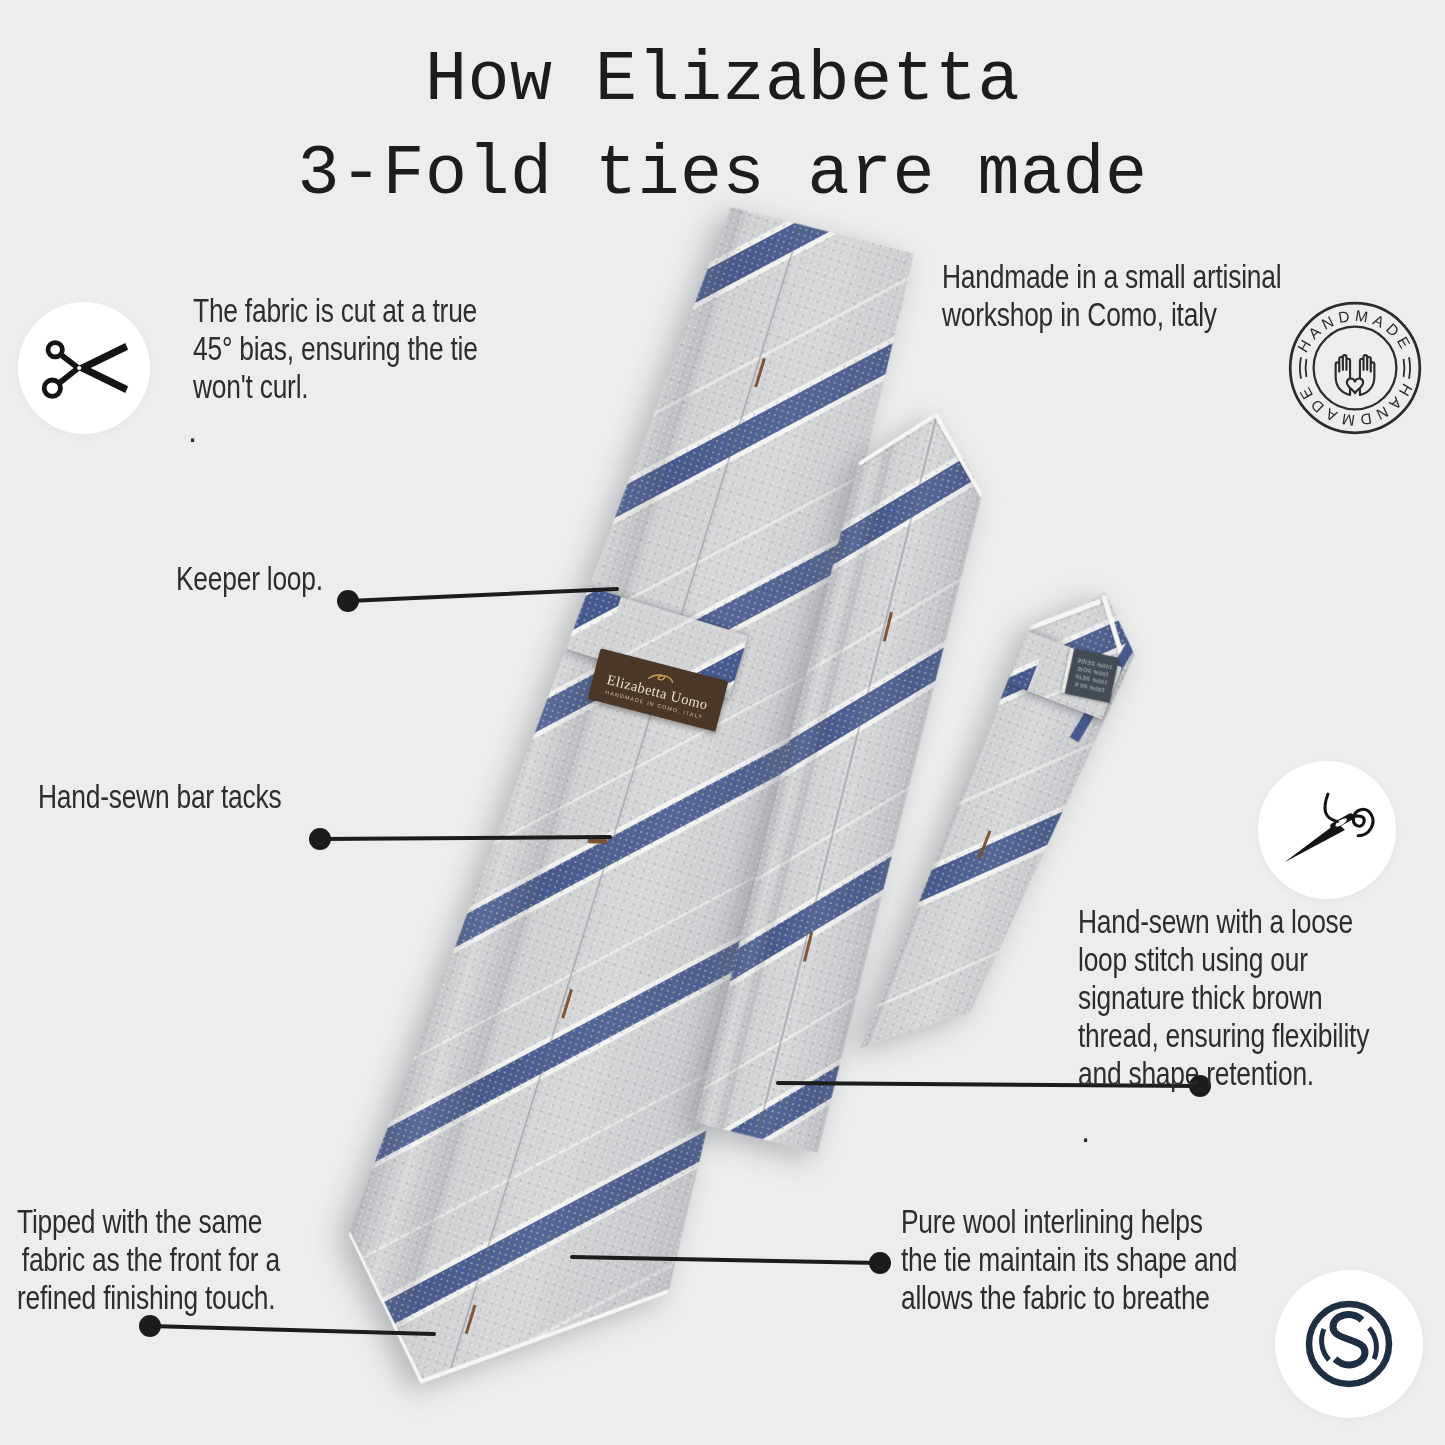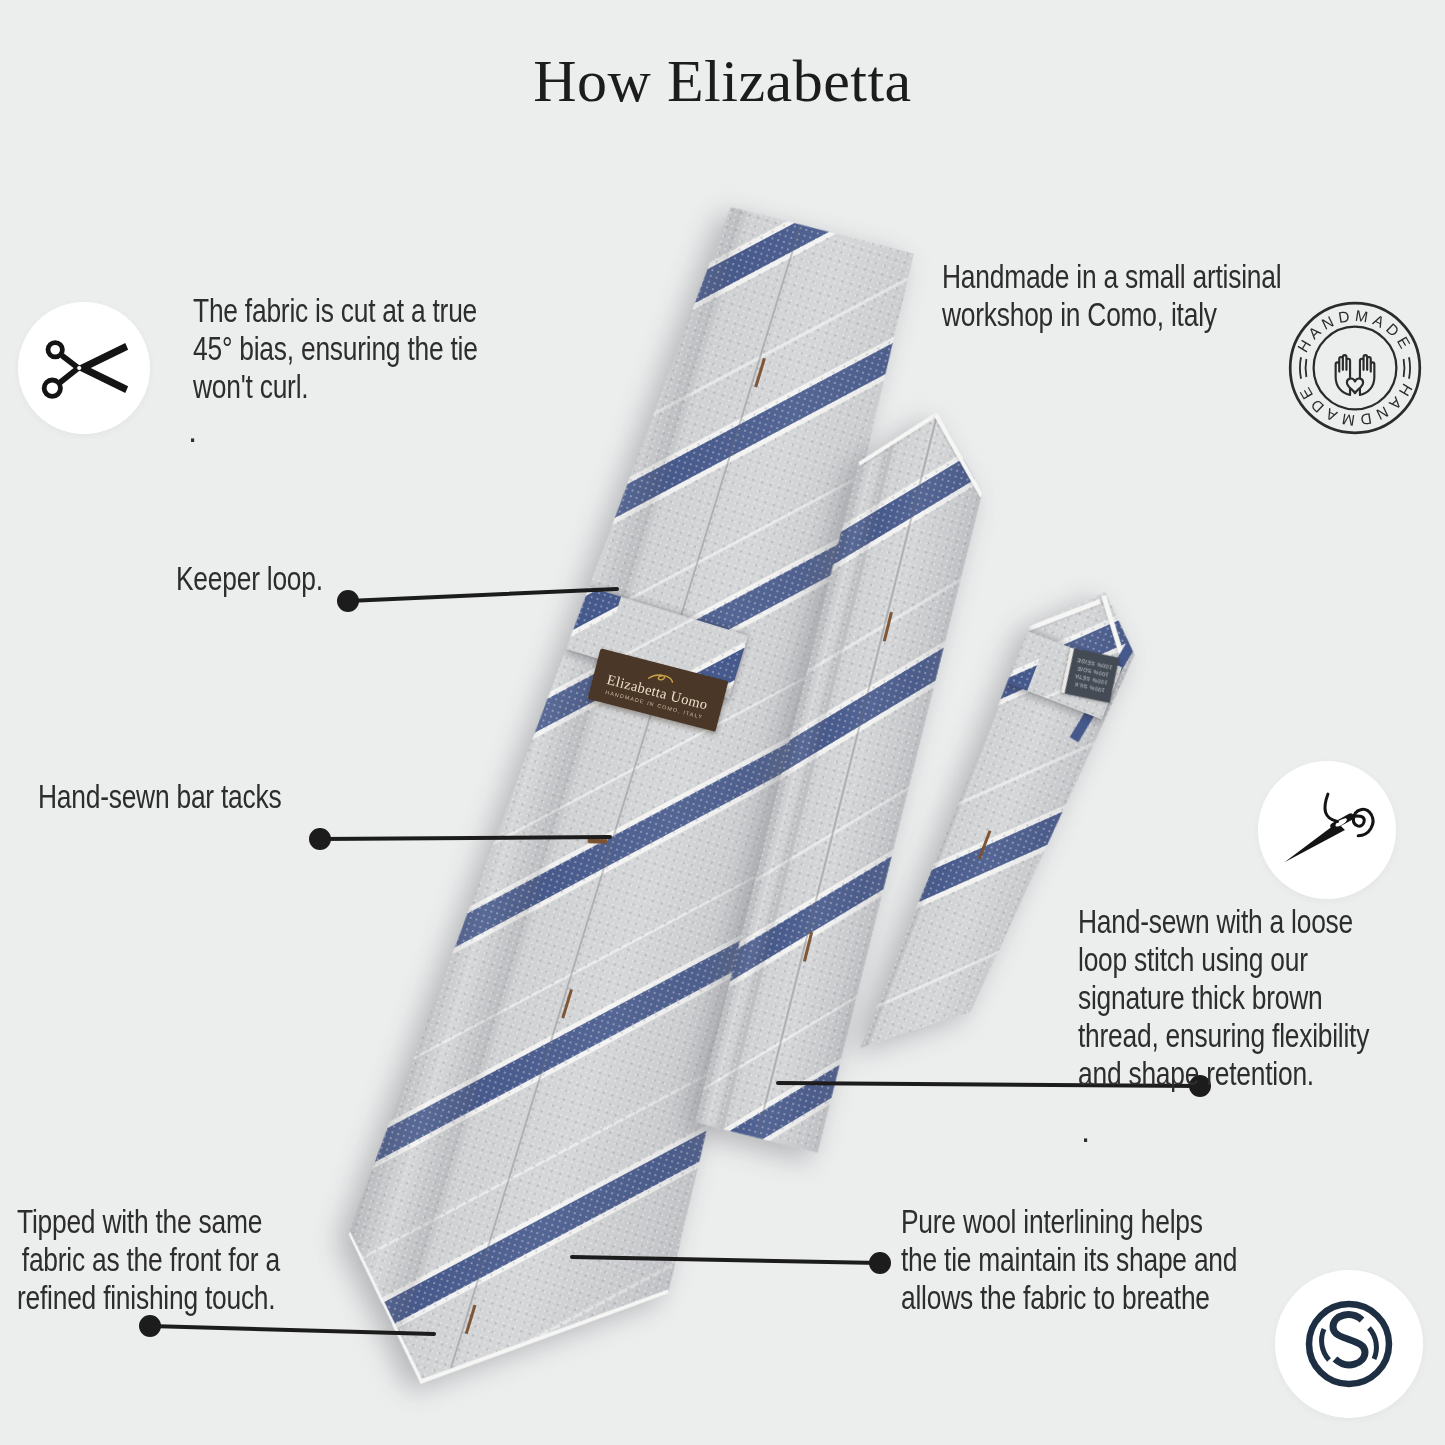--- a/index.html
+++ b/index.html
@@ -1,21 +1,21 @@
 <!DOCTYPE html>
 <html><head>
 <meta charset="utf-8">
 <style>
   html,body{margin:0;padding:0;background:#eceded;}
   #canvas{position:relative;width:1445px;height:1445px;background:#eceded;overflow:hidden;
           font-family:"Liberation Sans",sans-serif;}
 
   
   .title{position:absolute;left:0;right:0;top:34px;text-align:center;
-         font-family:Liberation Serif, serif;font-size:60px;line-height:94px;color:#1c1c1c;
+         font-family:Liberation Mono, monospace;font-size:70px;line-height:94px;color:#1c1c1c;
          letter-spacing:.5px;font-weight:400;}
   .txt{position:absolute;font-size:33px;line-height:38px;color:#2d2d2d;
        transform:scaleX(.8);transform-origin:0 0;letter-spacing:-.3px;white-space:nowrap;}
   .txt div{white-space:nowrap;}
   .stray{position:absolute;font-size:33px;color:#2d2d2d;}
 
   
   .circle{position:absolute;background:#ffffff;border-radius:50%;
           display:flex;align-items:center;justify-content:center;
           box-shadow:0 2px 8px rgba(0,0,0,.04);}
@@ -80,20 +80,21 @@
   .overlay{position:absolute;inset:0;z-index:6;}
   .z-top{z-index:7;}
 </style>
 </head>
 <body>
 
 <div id="canvas">
 
   <div class="title">
     <div>How Elizabetta</div>
+    <div>3-Fold ties are made</div>
   </div>
 
   <div class="tie tie-main">
     <div class="tie-inner">
       <div class="fabric"></div>
       <div class="shading"></div>
       <div class="texture"></div>
       <div class="seam" style="left:41%"></div>
       <div class="stitches" style="left:calc(41% + 4px)"></div>
 

